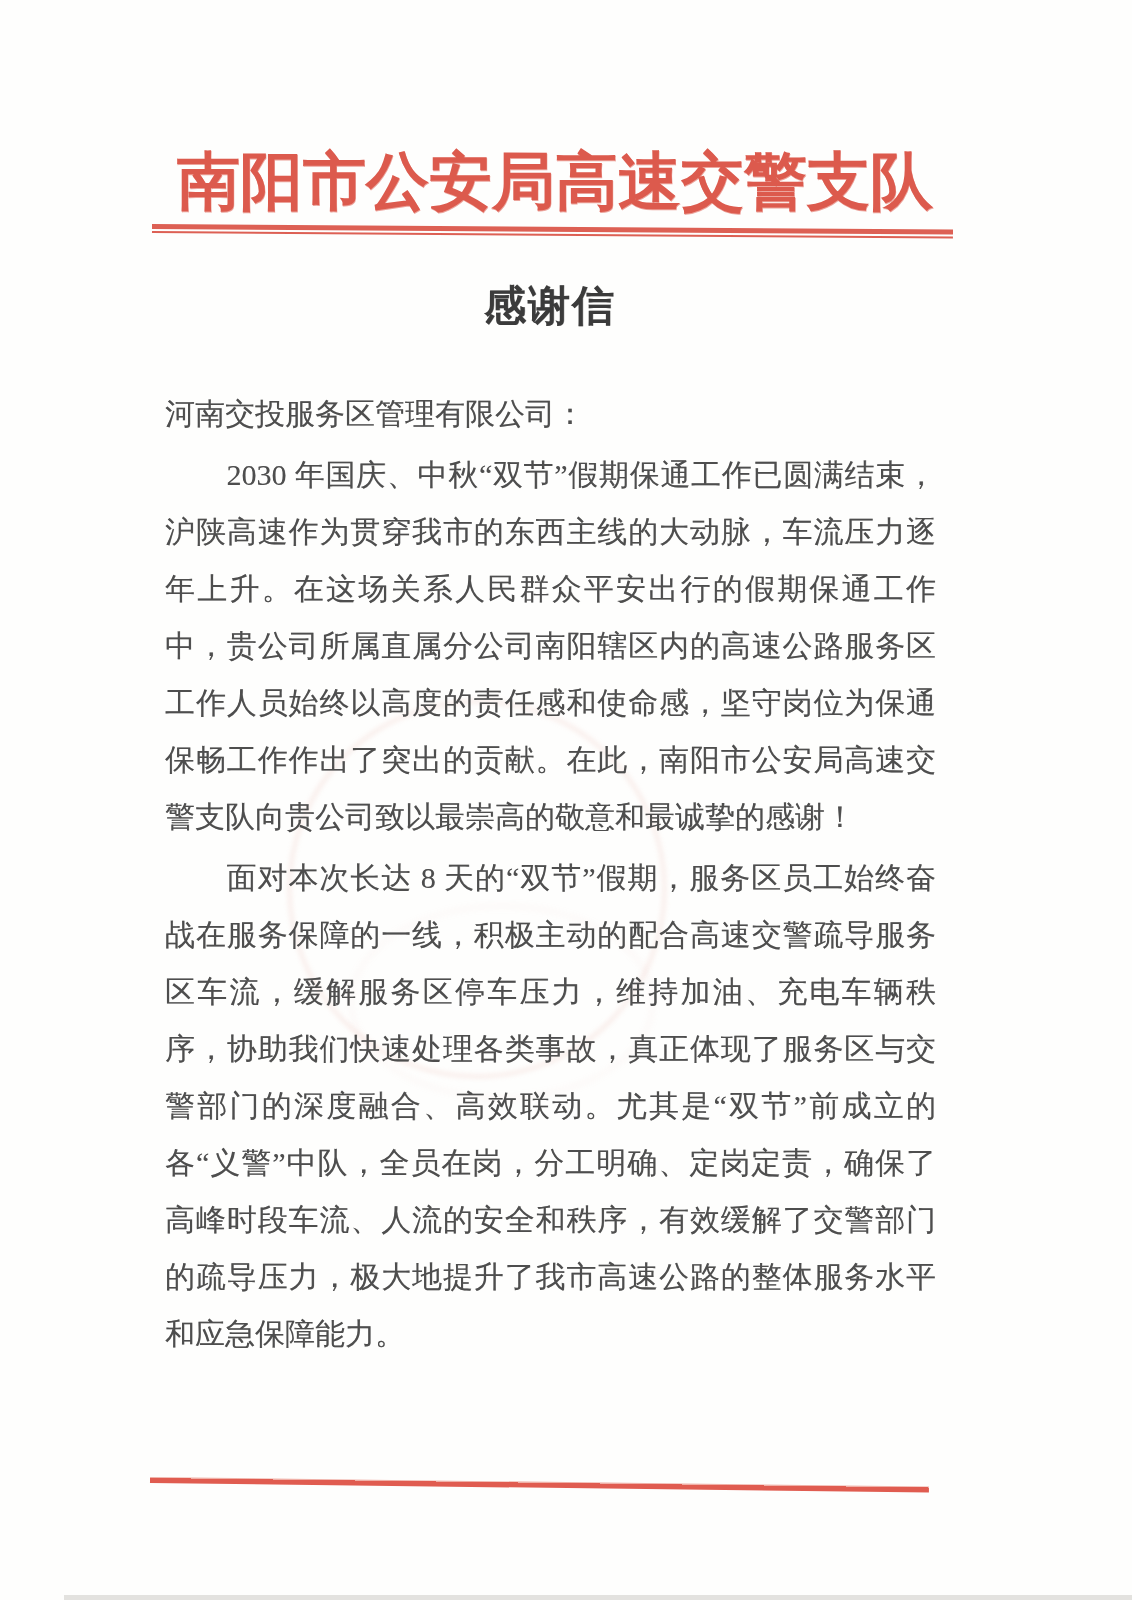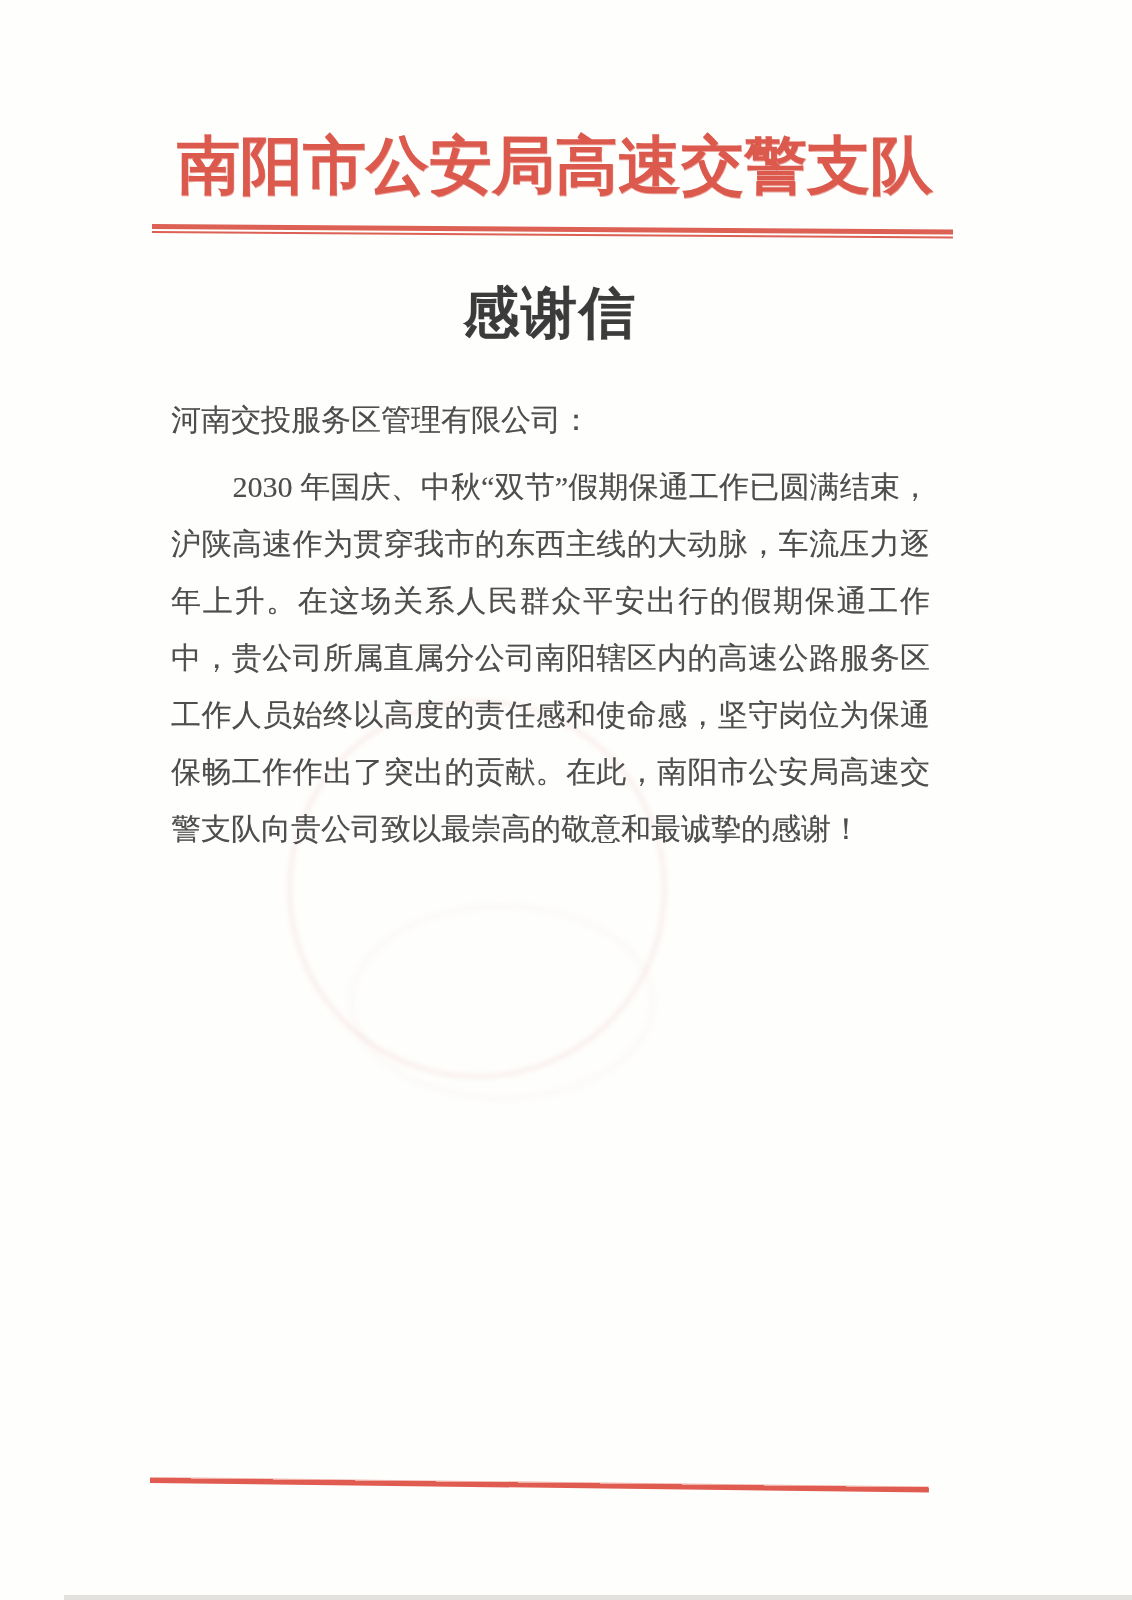--- a/index.html
+++ b/index.html
@@ -6,42 +6,42 @@
   .page {
     position:relative;
     width:1132px; height:1600px;
     background:#fefefdF;
     background-color:#fefefd;
     overflow:hidden;
     font-family:"Liberation Serif","DejaVu Serif",serif;
   }
   
   .letterhead-title {
-    position:absolute; left:177px; top:132px; width:800px;
+    position:absolute; left:177px; top:148px; width:800px;
     font-size:63px; font-weight:bold; line-height:1.08;
     color:#dc5a4d; white-space:nowrap; letter-spacing:0px;
     text-shadow:0.5px 0.5px 0 rgba(220,90,77,0.55);
   }
   
   .letterhead-rule {
     position:absolute; left:152px; top:224px; width:801px;
     transform:rotate(0.4deg); transform-origin:left center;
   }
   .letterhead-rule .rule-thick { height:5px; background:#dd6054; }
   .letterhead-rule .rule-gap   { height:2px; background:transparent; }
   .letterhead-rule .rule-thin  { height:2px; background:#dd6054; }
 
   
   .doc-title-wrap {
     position:absolute; left:160px; top:283px; width:780px;
     text-align:center;
   }
   .doc-title {
     display:inline-block;
-    font-size:56px; font-weight:bold; color:#3b3b3b;
+    font-size:42px; font-weight:bold; color:#3b3b3b;
     letter-spacing:2px; line-height:1.1;
     text-shadow:0.4px 0.4px 0.6px rgba(60,60,60,0.45);
   }
 
   
   .seal-mark {
     position:absolute; left:288px; top:700px; width:372px; height:372px;
     border:3px solid rgba(224,148,138,0.22);
     border-radius:50%;
     filter:blur(2.5px);
@@ -53,21 +53,21 @@
     filter:blur(3px);
   }
 
   
   .body-block {
     position:absolute; left:161px; top:381px; width:779px;
     font-size:30px; line-height:57px; color:#4e4e4e;
     text-align:justify; text-justify:inter-ideograph;
     text-shadow:0.3px 0.3px 0.5px rgba(90,90,90,0.45);
   }
-  .body-block p { margin:10px; text-indent:2.05em; }
+  .body-block p { margin:4px; text-indent:2.05em; }
   .body-block p.salutation { text-indent:0; }
 
   
   .footer-rule {
     position:absolute; left:150px; top:1477px; width:779px; height:6px;
     background:linear-gradient(to bottom, #f0b0a7 0px, #f0b0a7 1px, #e05c50 1px, #e05c50 100%);
     transform:rotate(0.7deg); transform-origin:left center;
   }
 
   
@@ -92,19 +92,20 @@
   <div class="doc-title-wrap">
     <span class="doc-title">感谢信</span>
   </div>
 
   <div class="seal-mark"></div>
   <div class="seal-mark-inner"></div>
 
   <div class="body-block">
     <p class="salutation">河南交投服务区管理有限公司：</p>
     <p>2030 年国庆、中秋“双节”假期保通工作已圆满结束，沪陕高速作为贯穿我市的东西主线的大动脉，车流压力逐年上升。在这场关系人民群众平安出行的假期保通工作中，贵公司所属直属分公司南阳辖区内的高速公路服务区工作人员始终以高度的责任感和使命感，坚守岗位为保通保畅工作作出了突出的贡献。在此，南阳市公安局高速交警支队向贵公司致以最崇高的敬意和最诚挚的感谢！</p>
+    <p>面对本次长达 8 天的“双节”假期，服务区员工始终奋战在服务保障的一线，积极主动的配合高速交警疏导服务区车流，缓解服务区停车压力，维持加油、充电车辆秩序，协助我们快速处理各类事故，真正体现了服务区与交警部门的深度融合、高效联动。尤其是“双节”前成立的各“义警”中队，全员在岗，分工明确、定岗定责，确保了高峰时段车流、人流的安全和秩序，有效缓解了交警部门的疏导压力，极大地提升了我市高速公路的整体服务水平和应急保障能力。</p>
   </div>
 
   <div class="footer-rule"></div>
 
   <div class="scan-edge"></div>
 
 </div>
 
 </body></html>

